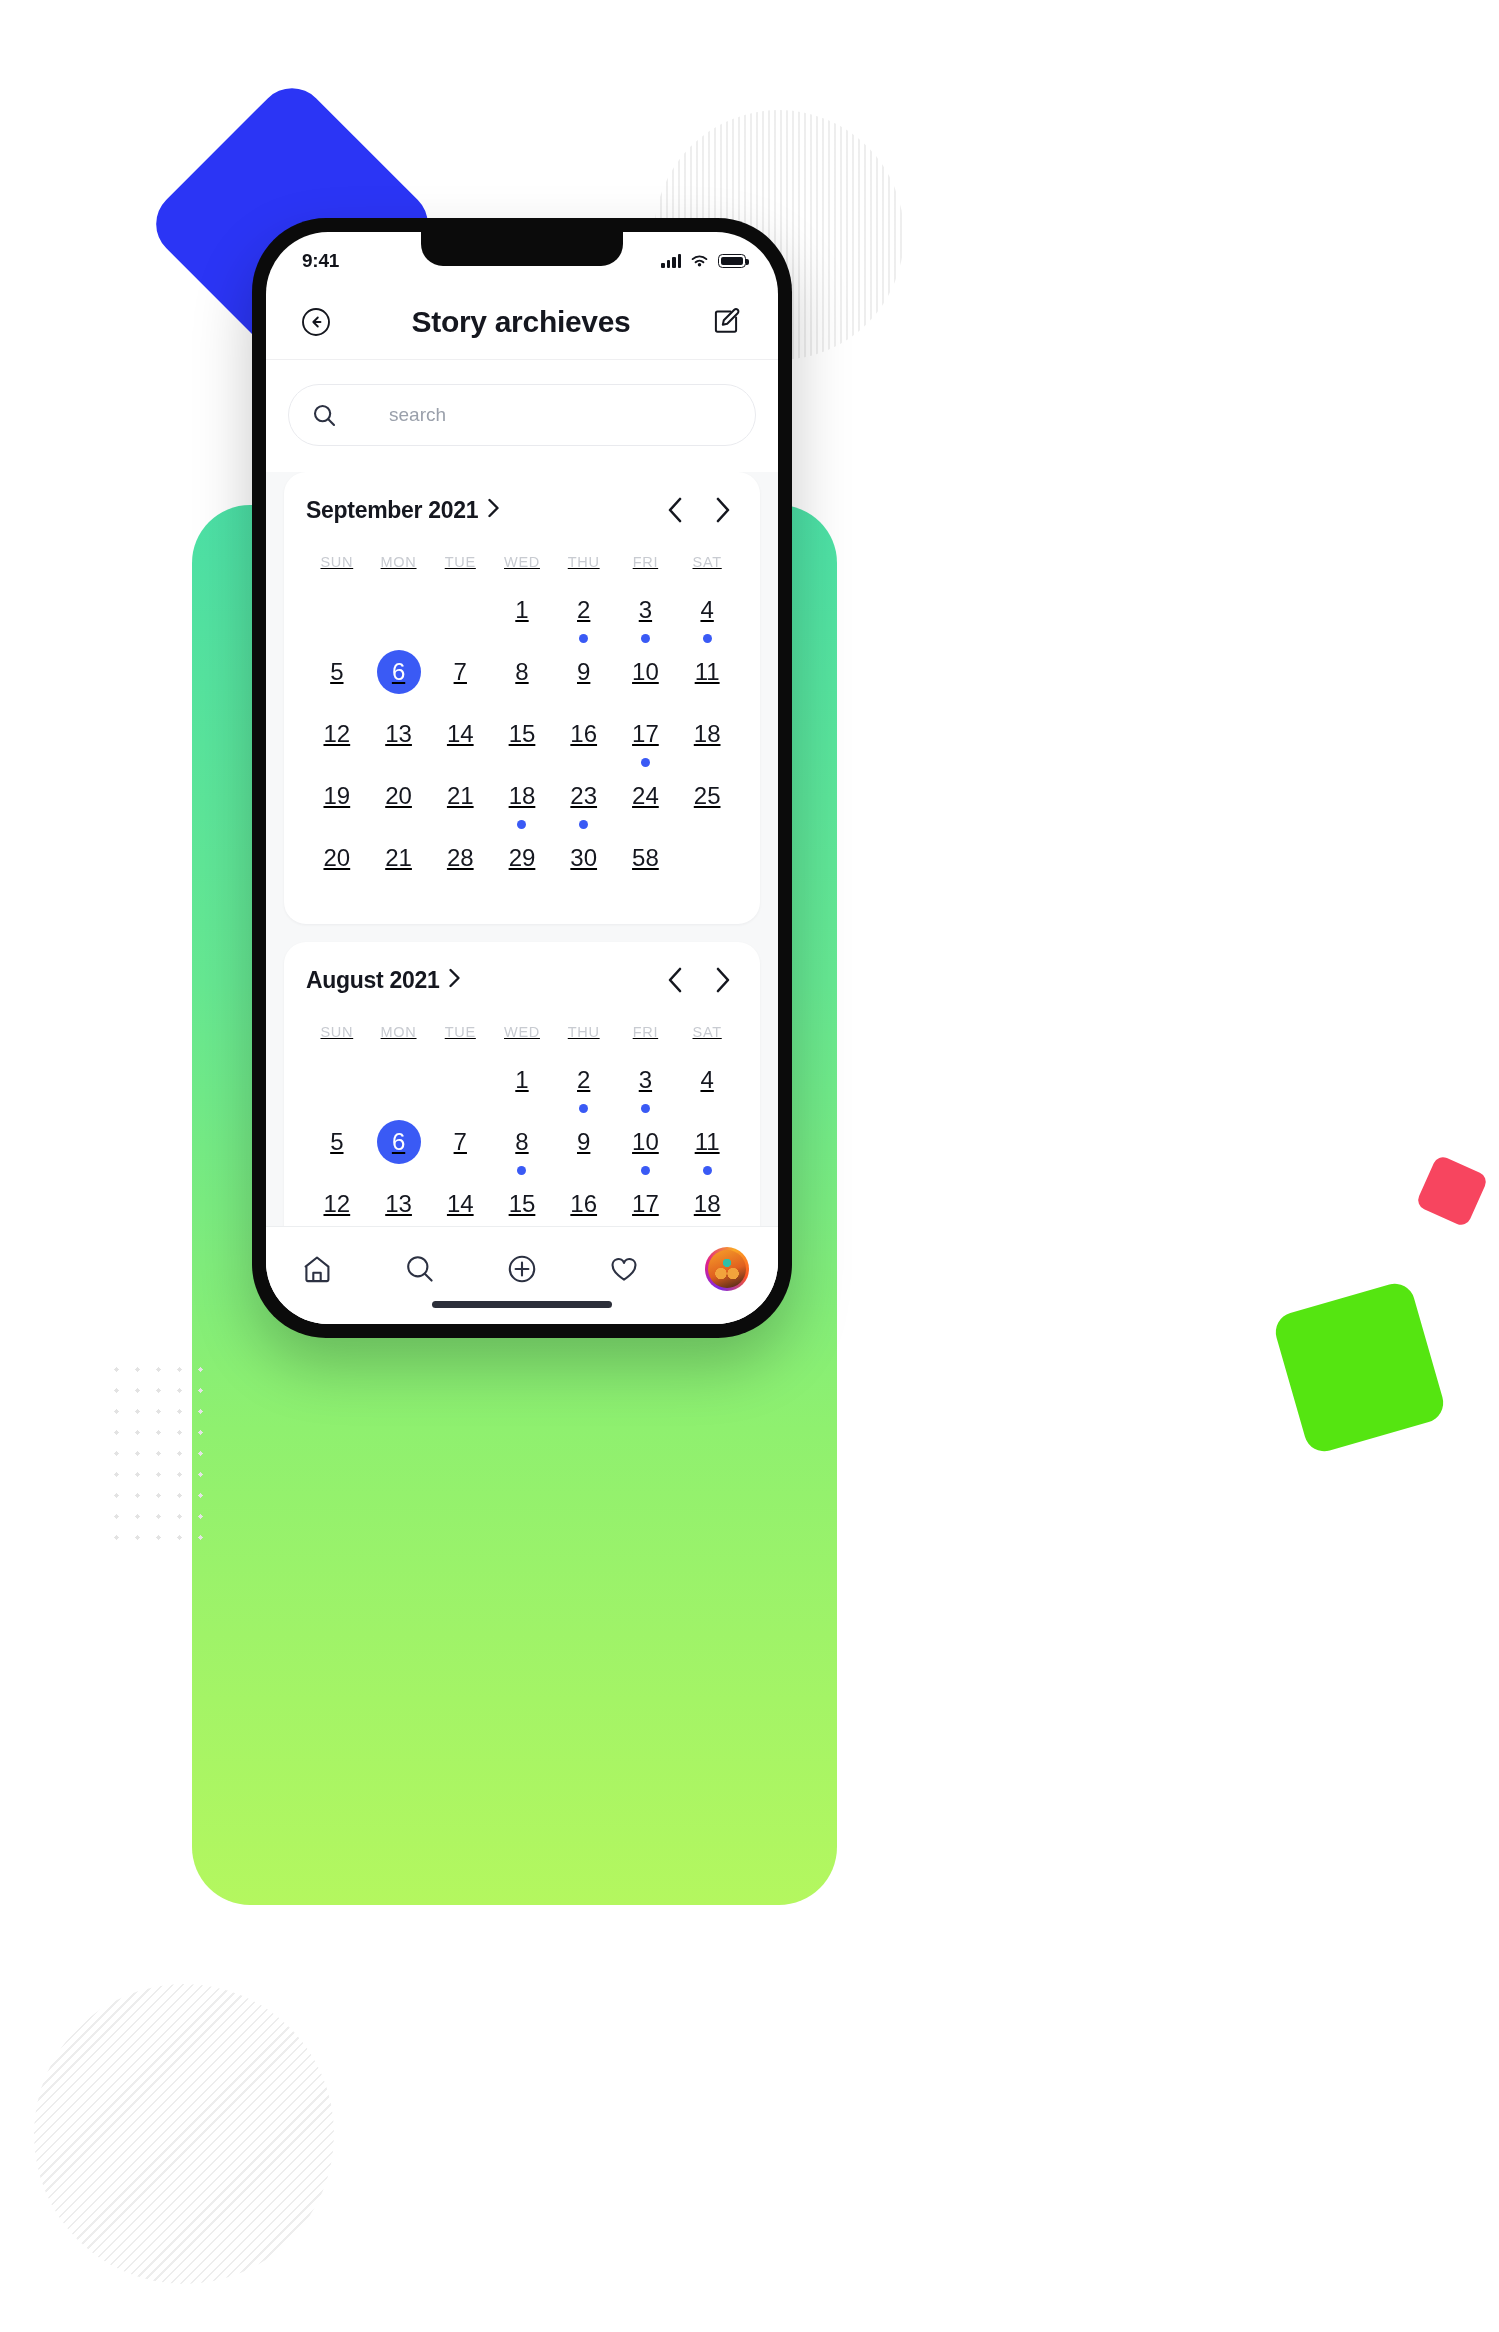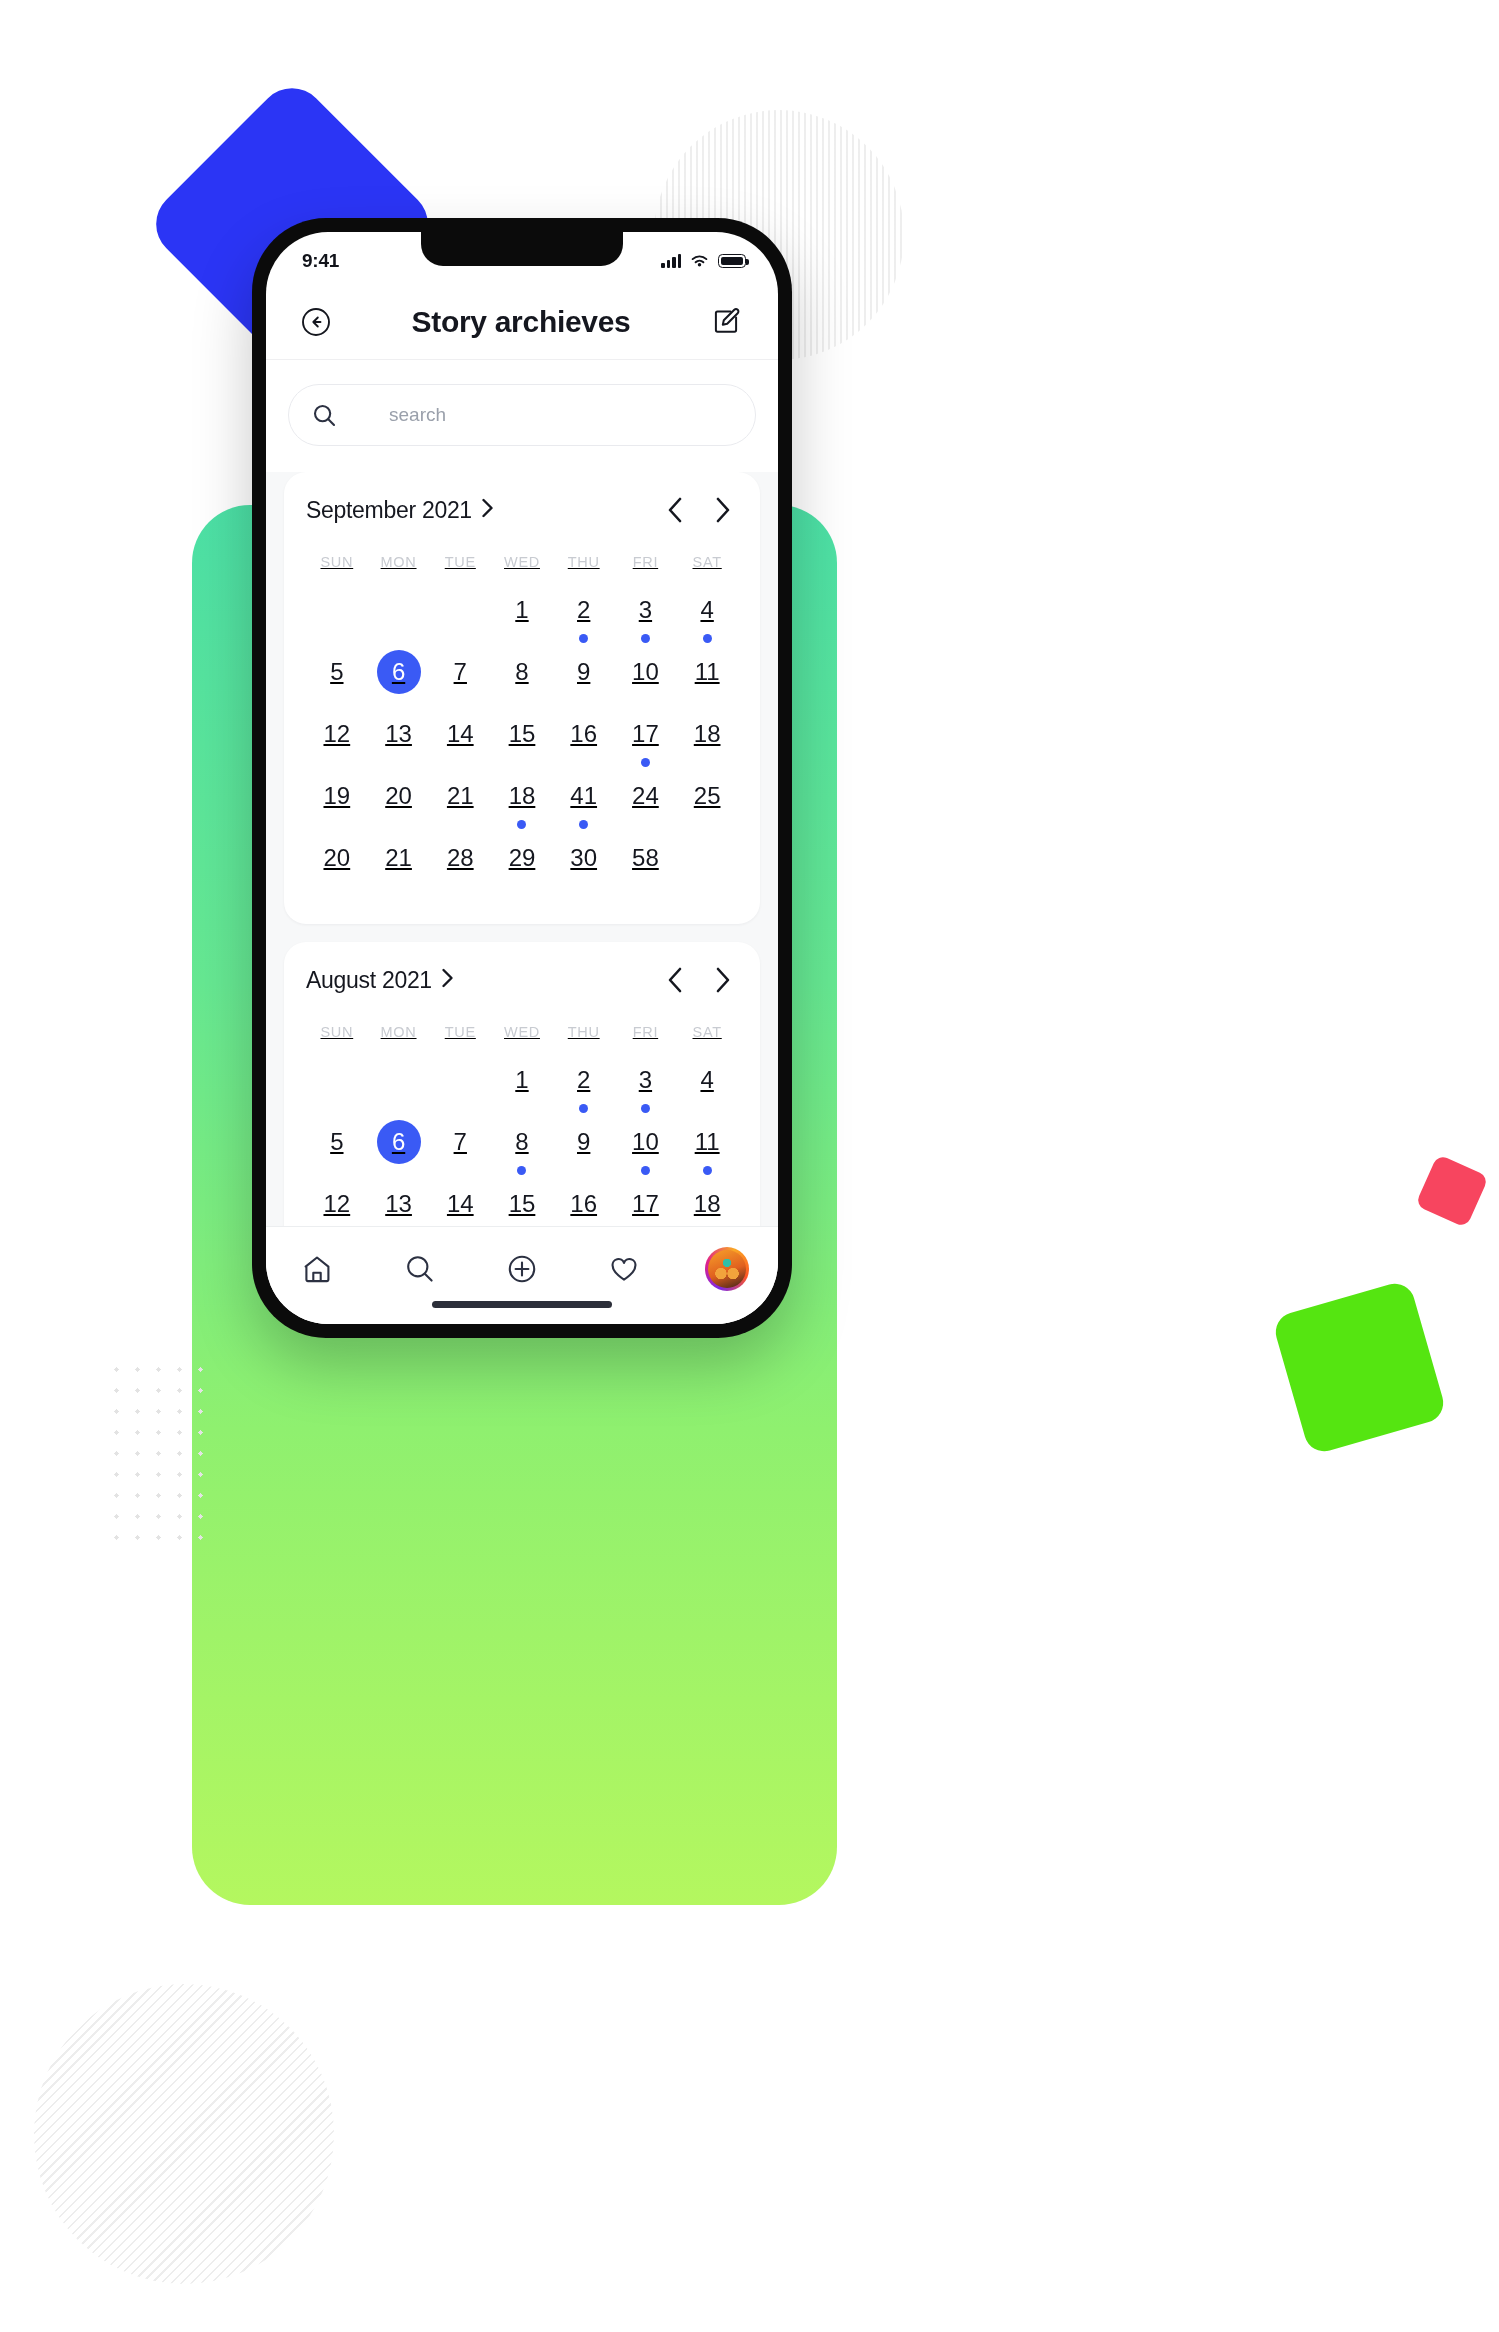--- a/index.html
+++ b/index.html
@@ -217,21 +217,21 @@
   }
 
   .cal-head {
     display: flex;
     align-items: center;
     justify-content: space-between;
     margin-bottom: 16px;
   }
   .cal-title {
     display: flex; align-items: center; gap: 9px;
-    font-size: 23px; font-weight: 400; color: #15171f;
+    font-size: 23px; font-weight: 700; color: #15171f;
     letter-spacing: -0.3px;
     cursor: pointer;
   }
   .cal-arrows { display: flex; align-items: center; gap: 32px; padding-right: 6px; }
   .chev { cursor: pointer; display:flex; }
 
   .cal-grid {
     display: grid;
     grid-template-columns: repeat(7, 1fr);
     row-gap: 0;
@@ -482,21 +482,21 @@
                   <div class="num">20</div>
                 </div>
                 <div class="cell">
                   <div class="num">21</div>
                 </div>
                 <div class="cell">
                   <div class="num">18</div>
                   <div class="dot"></div>
                 </div>
                 <div class="cell">
-                  <div class="num">41</div>
+                  <div class="num">23</div>
                   <div class="dot"></div>
                 </div>
                 <div class="cell">
                   <div class="num">24</div>
                 </div>
                 <div class="cell">
                   <div class="num">25</div>
                 </div>
                 <div class="cell">
                   <div class="num">20</div>

